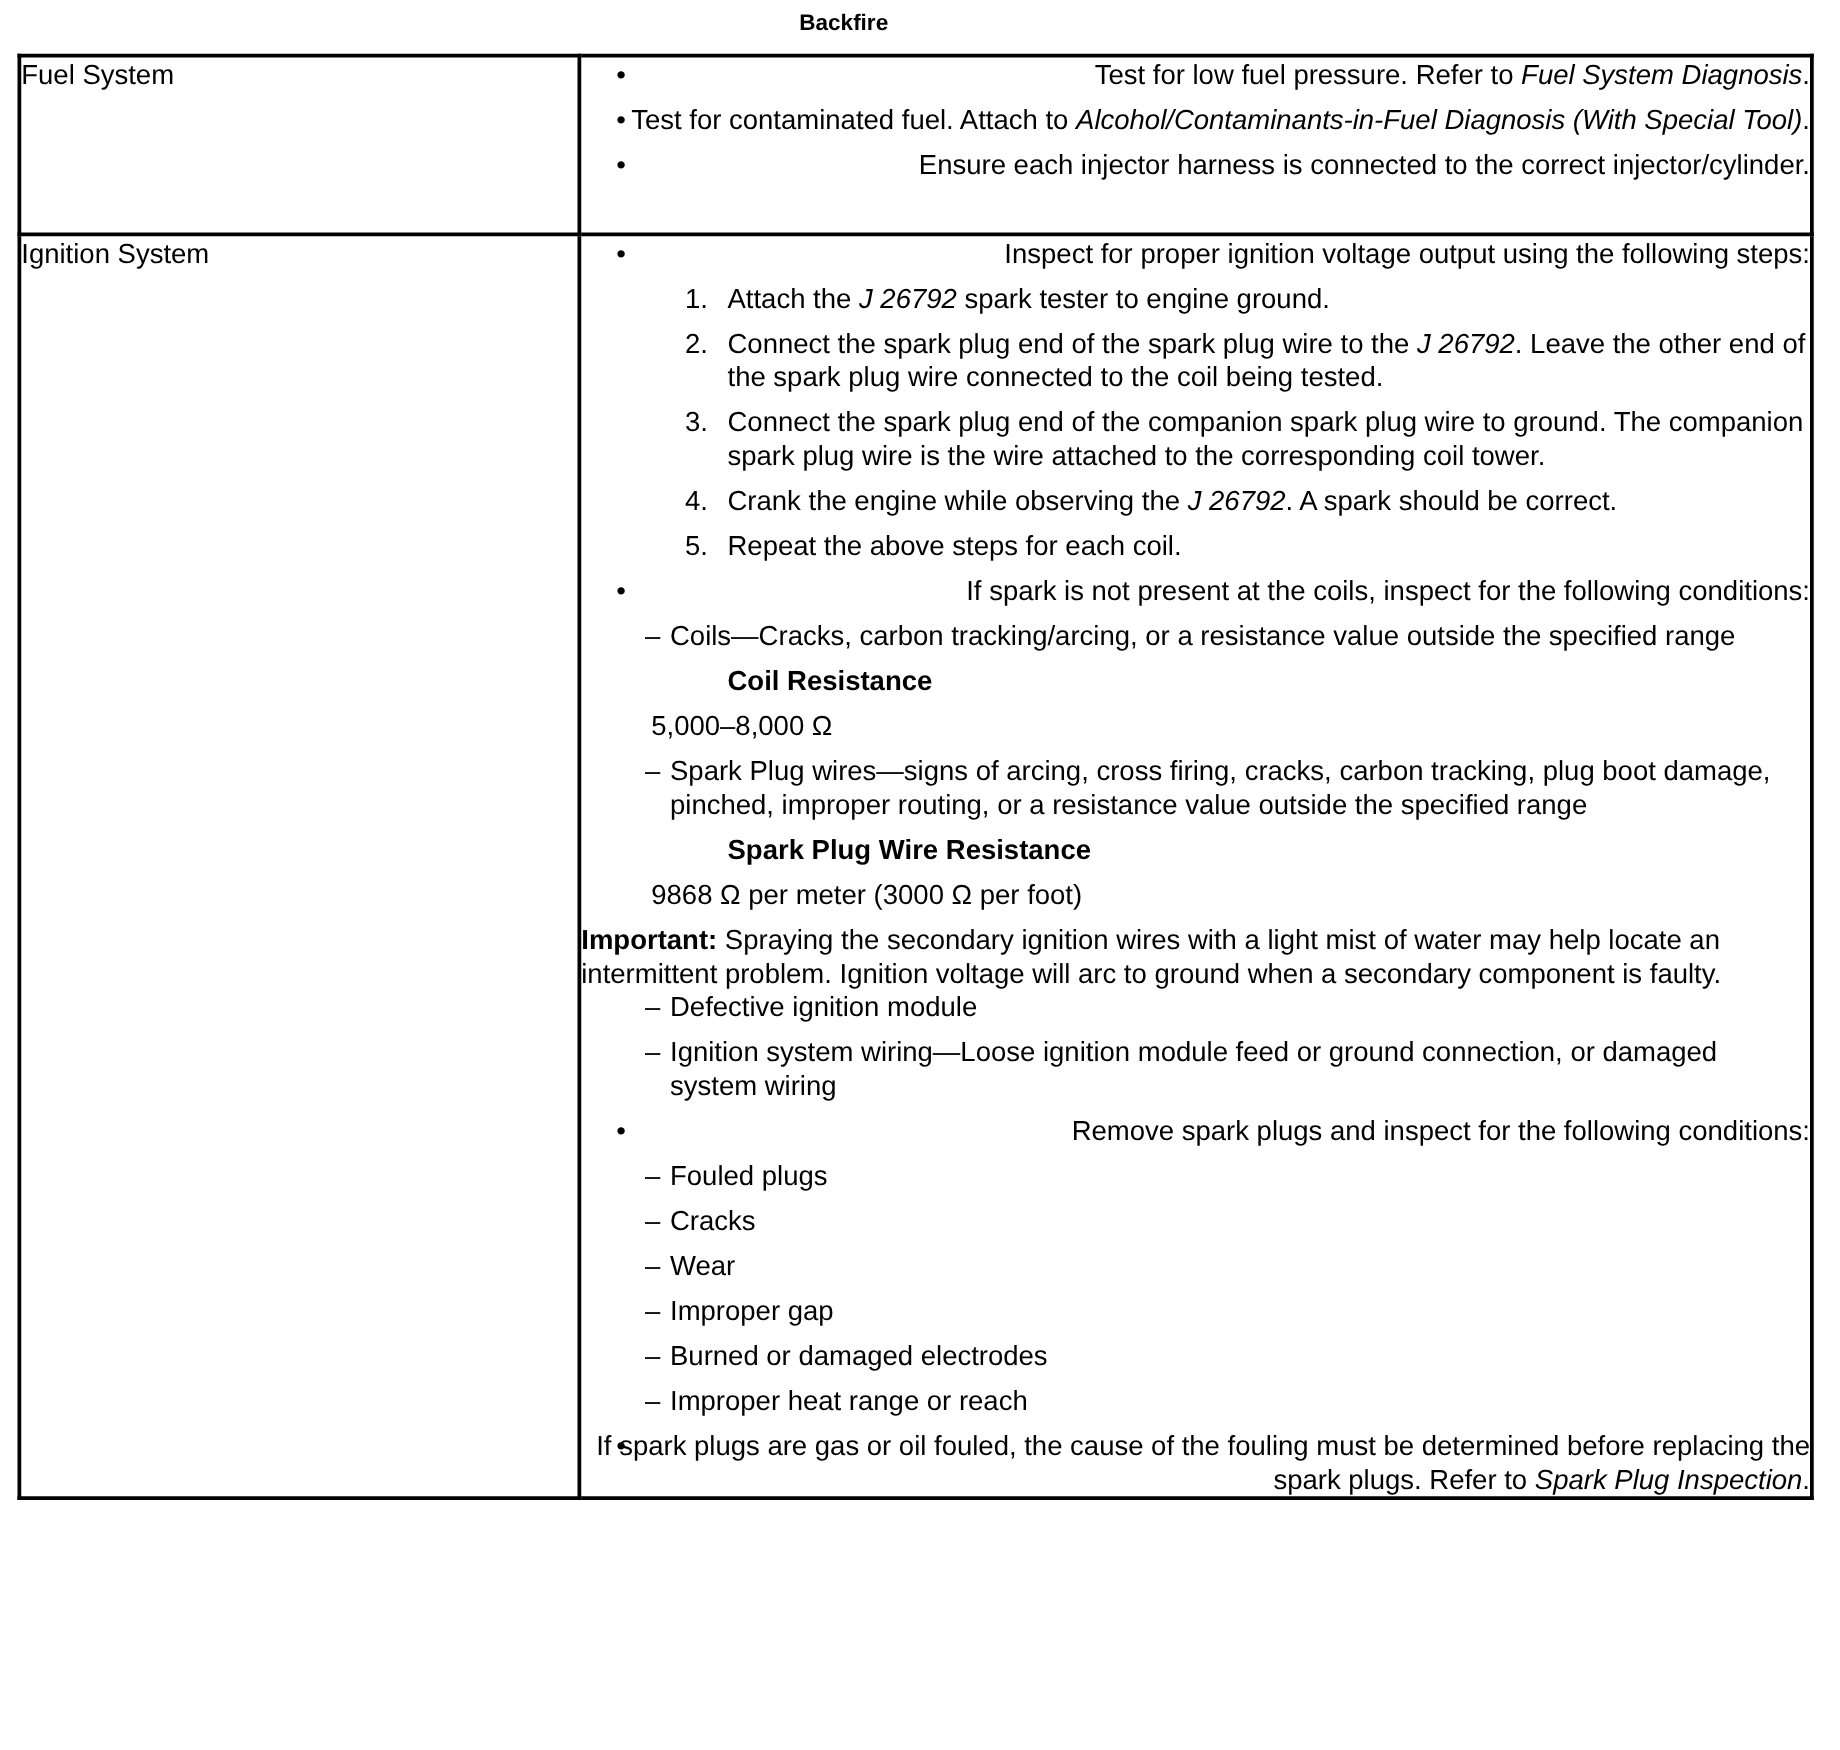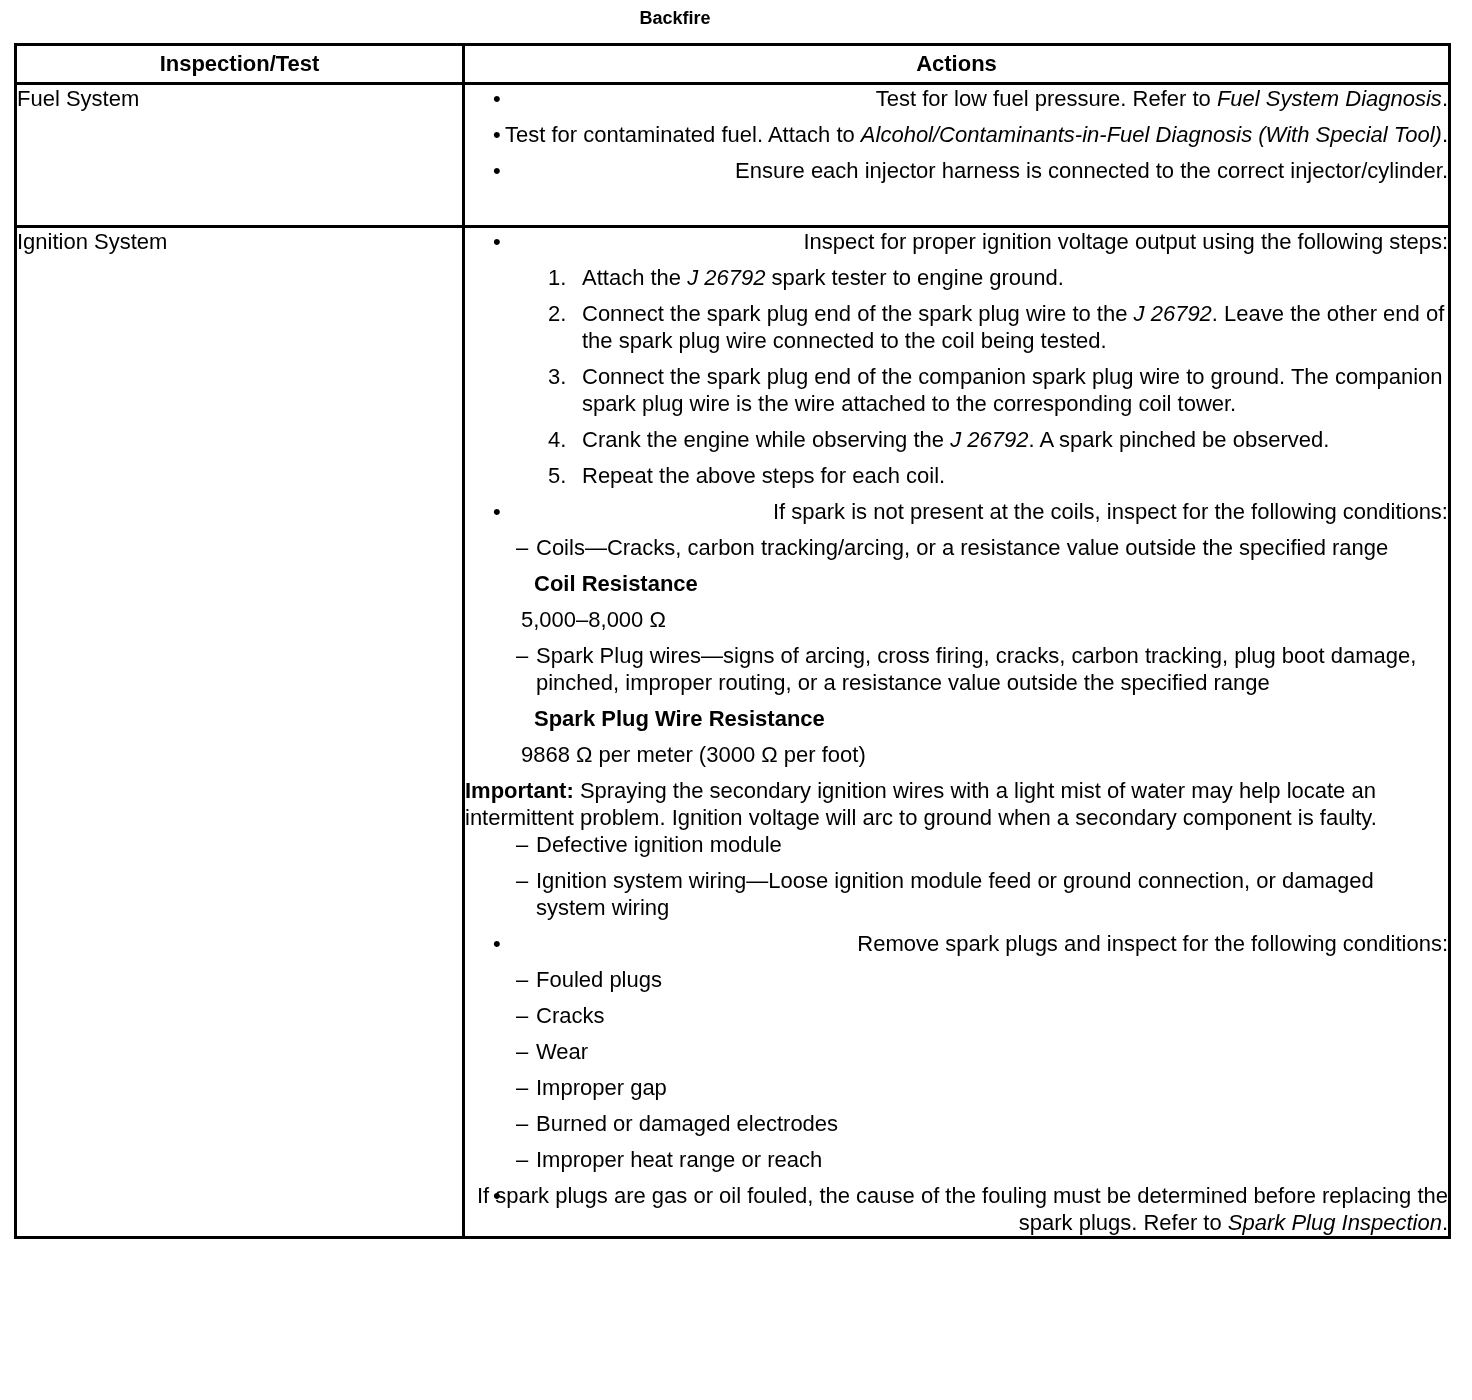--- a/index.html
+++ b/index.html
@@ -27,43 +27,39 @@
   td.label { padding: 6px 0 0 18px; line-height: 28px; }
   td.actions { padding: 6px 20px 8px 10px; line-height: 27px; }
   .bul { position: relative; margin-bottom: 9px; text-align: right; }
   .bul::before {
     content: "•"; position: absolute; left: 28px; top: 0;
   }
   .step { position: relative; padding-left: 117px; margin-bottom: 9px; }
   .step .num { position: absolute; left: 83px; top: 0; }
   .dash { position: relative; padding-left: 71px; margin-bottom: 9px; }
   .dash .d { position: absolute; left: 51px; top: 0; }
-  .spec-title { padding-left: 69px; font-weight: bold; margin-bottom: 9px; }
+  .spec-title { padding-left: 117px; font-weight: bold; margin-bottom: 9px; }
   .spec-val { padding-left: 56px; margin-bottom: 9px; }
   .important { padding-left: 0; margin-bottom: 0; }
   .important b { font-weight: bold; }
   .dash2 { position: relative; padding-left: 71px; margin-bottom: 9px; }
   .dash2 .d { position: absolute; left: 51px; top: 0; }
   i { font-style: italic; }
 </style>
 </head>
 <body>
 
 <div class="title">Backfire</div>
 
 <table class="main">
   <colgroup>
       <col class="c1">
       <col>
     </colgroup>
   <tbody>
-      <tr>
-    <th>Inspection/Test</th>
-    <th>Actions</th>
-  </tr>
 
   <tr style="height:143px;margin-top:16px;">
     <td class="label">Fuel System</td>
     <td class="actions">
       <div class="bul">
         <span>Test for low fuel pressure. Refer to </span><i>Fuel System Diagnosis</i><span>.</span>
       </div>
       <div class="bul">
         <span>Test for contaminated fuel. Attach to </span><i>Alcohol/Contaminants-in-Fuel Diagnosis (With Special Tool)</i><span>.</span>
       </div>
@@ -85,21 +81,21 @@
       <div class="step">
         <span class="num">2.</span>
         <span>Connect the spark plug end of the spark plug wire to the </span><i>J 26792</i><span>. Leave the other end of the spark plug wire connected to the coil being tested.</span>
       </div>
       <div class="step">
         <span class="num">3.</span>
         <span>Connect the spark plug end of the companion spark plug wire to ground. The companion spark plug wire is the wire attached to the corresponding coil tower.</span>
       </div>
       <div class="step">
         <span class="num">4.</span>
-        <span>Crank the engine while observing the </span><i>J 26792</i><span>. A spark pinched be observed.</span>
+        <span>Crank the engine while observing the </span><i>J 26792</i><span>. A spark should be correct.</span>
       </div>
       <div class="step">
         <span class="num">5.</span>
         <span>Repeat the above steps for each coil.</span>
       </div>
 
       <div class="bul">If spark is not present at the coils, inspect for the following conditions:</div>
 
       <div class="dash">
         <span class="d">–</span>

